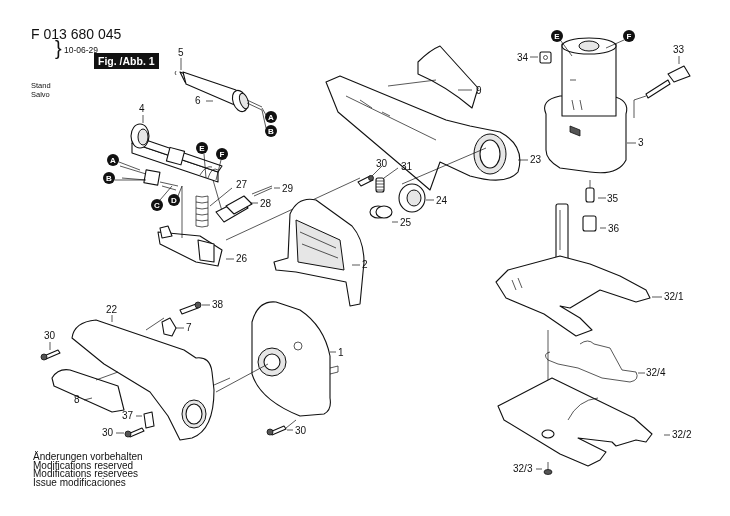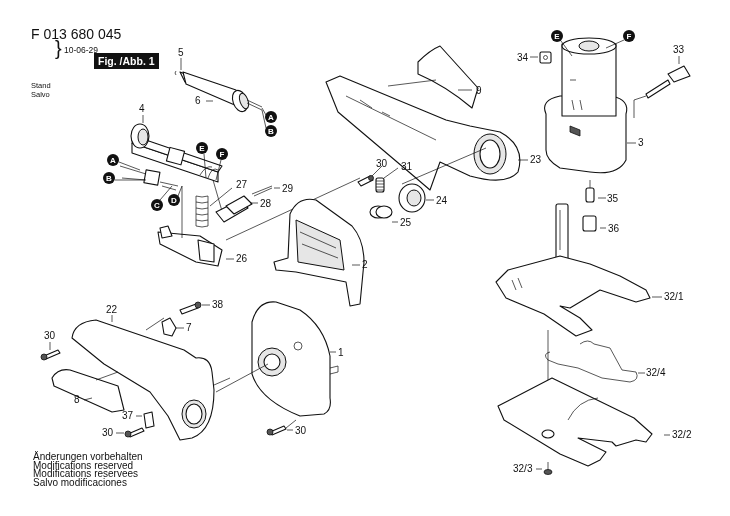--- a/index.html
+++ b/index.html
@@ -31,21 +31,21 @@
   <div>Salvo</div>
 </div>
 <div class="hdr-brace">}</div>
 <div class="hdr-date">10-06-29</div>
 <div class="fig-badge">Fig. /Abb. 1</div>
 
 <div class="footer">
   <div>Änderungen vorbehalten</div>
   <div>Modifications reserved</div>
   <div>Modifications reservees</div>
-  <div>Salvo modificaciones</div>
+  <div>Issue modificaciones</div>
 </div>
 
 <svg id="diagram" width="730" height="516" viewBox="0 0 730 516">
 
   <g>
     <path class="detail" d="M176 71 q-2 2 0 4"></path>
     <path class="part" d="M180 72 L232 92 L236 104 L185 82 Z"></path>
     <path class="part" d="M183 72 L236 90 Q242 100 237 106 L186 84 Z"></path>
     <ellipse class="part" cx="240" cy="101" rx="7" ry="11" transform="rotate(-20 240 101)"></ellipse>
     <ellipse class="shade" cx="244" cy="101" rx="4" ry="8" transform="rotate(-20 244 101)"></ellipse>

